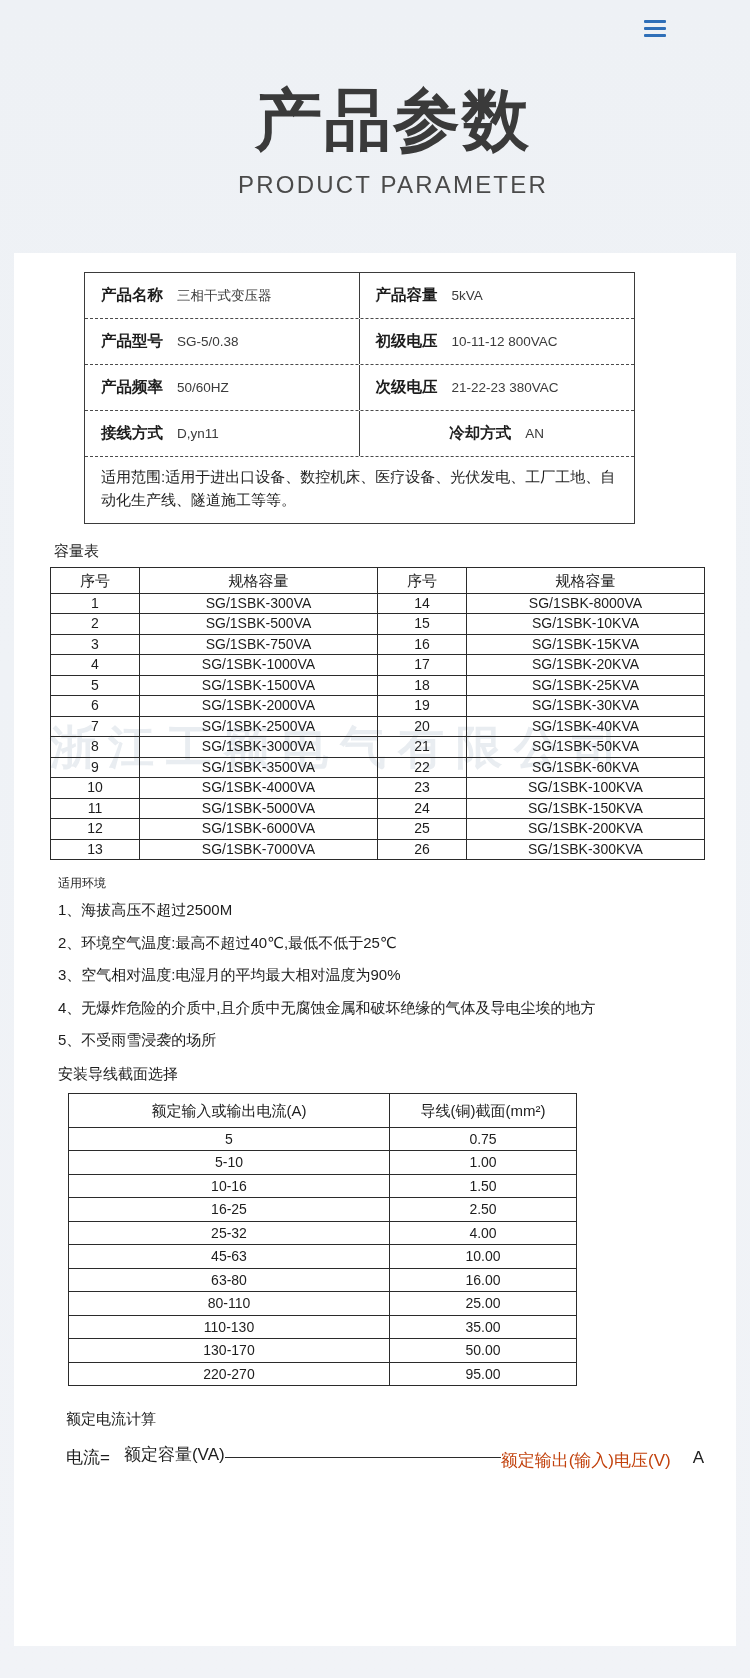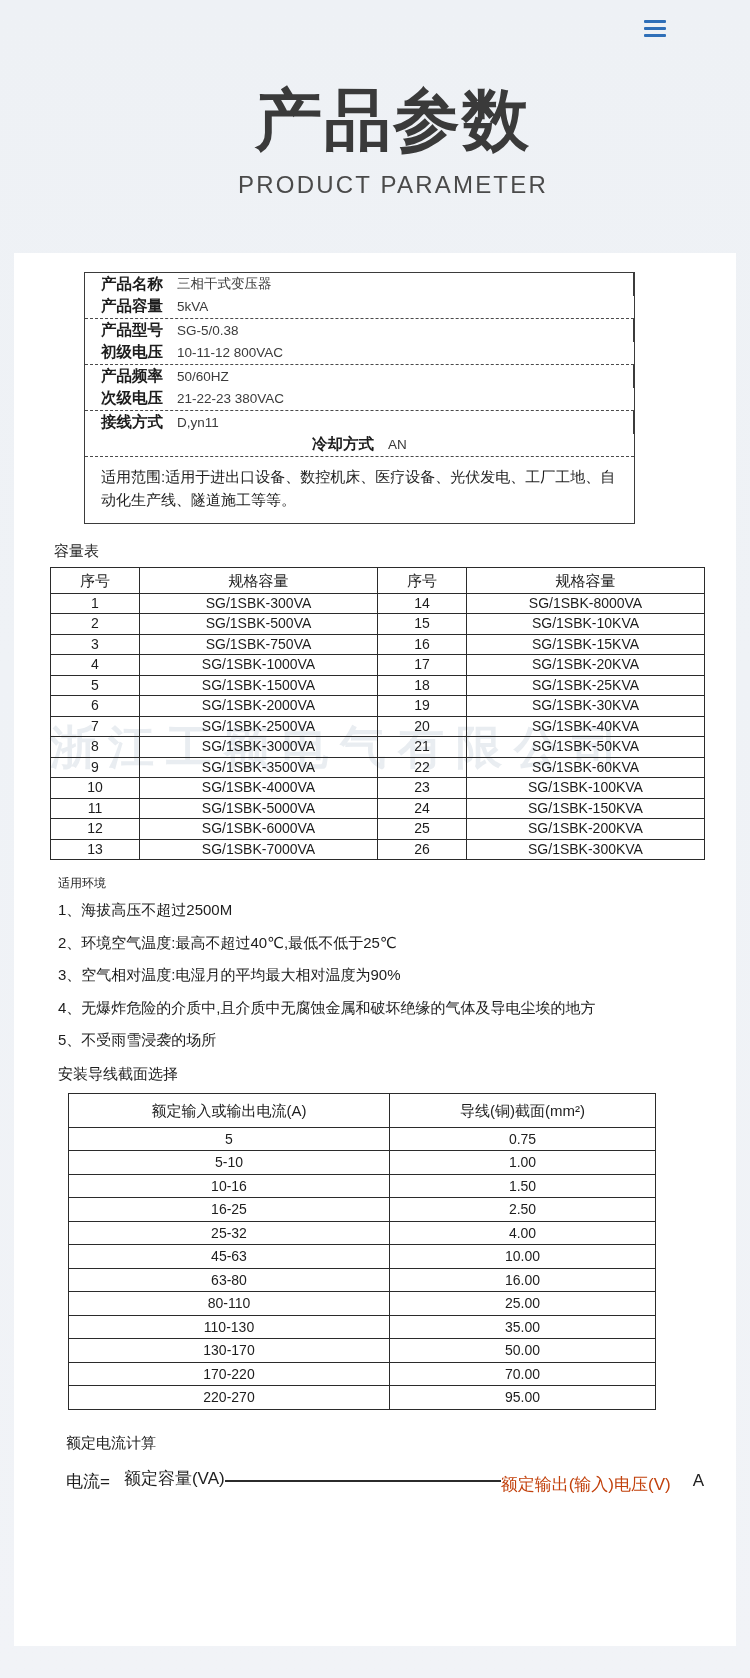--- a/index.html
+++ b/index.html
@@ -90,21 +90,20 @@
   .spec-wrap {
     margin: 19px 0 0 70px;
     width: 551px;
     border: 1.5px solid #3b3b3b;
     box-sizing: border-box;
   }
   .spec-row {
     display: flex;
     border-bottom: 1.5px dashed #4a4a4a;
     min-height: 45px;
-    flex-direction: column;
   }
   .spec-row:last-child { border-bottom: none; }
   .spec-cell {
     display: flex;
     align-items: center;
     flex: 1 1 50%;
     padding: 0 0 0 16px;
     box-sizing: border-box;
   }
   .spec-cell.left { border-right: 1.5px solid #3b3b3b; }
@@ -198,21 +197,21 @@
   }
 
   
   .wire-title {
     font-size: 15px;
     color: #1d1d1d;
     margin: 14px 0 9px 44px;
   }
   .wire-table {
     margin-left: 54px;
-    width: 588px;
+    width: 509px;
     border-collapse: collapse;
     table-layout: fixed;
   }
   .wire-table th, .wire-table td {
     border: 1px solid #2b2b2b;
     text-align: center;
     font-size: 14px;
     color: #1d1d1d;
     height: 22.5px;
     line-height: 22.5px;
@@ -482,24 +481,20 @@
             <td class="wire-c1">80-110</td>
             <td>25.00</td>
           </tr>
           <tr>
             <td class="wire-c1">110-130</td>
             <td>35.00</td>
           </tr>
           <tr>
             <td class="wire-c1">130-170</td>
             <td>50.00</td>
-          </tr>
-          <tr>
-            <td class="wire-c1">170-220</td>
-            <td>70.00</td>
           </tr>
           <tr>
             <td class="wire-c1">220-270</td>
             <td>95.00</td>
           </tr>
         </tbody>
     </table>
 
     <div class="formula-title">额定电流计算</div>
     <div class="formula">

